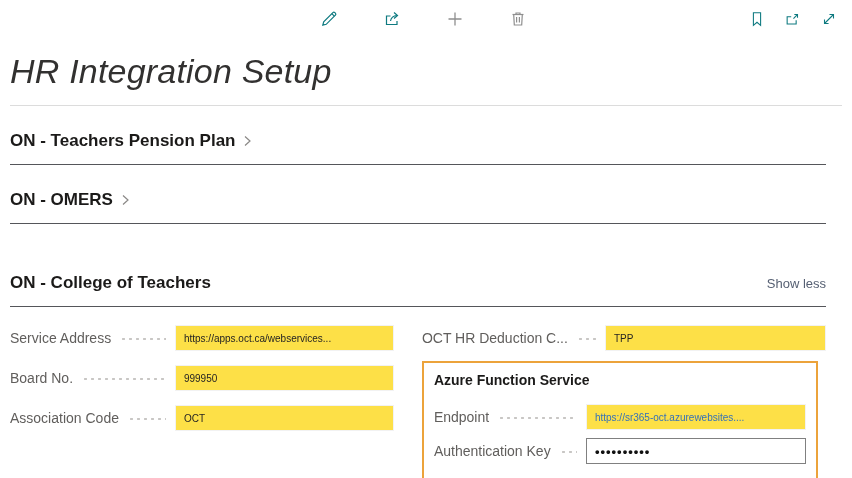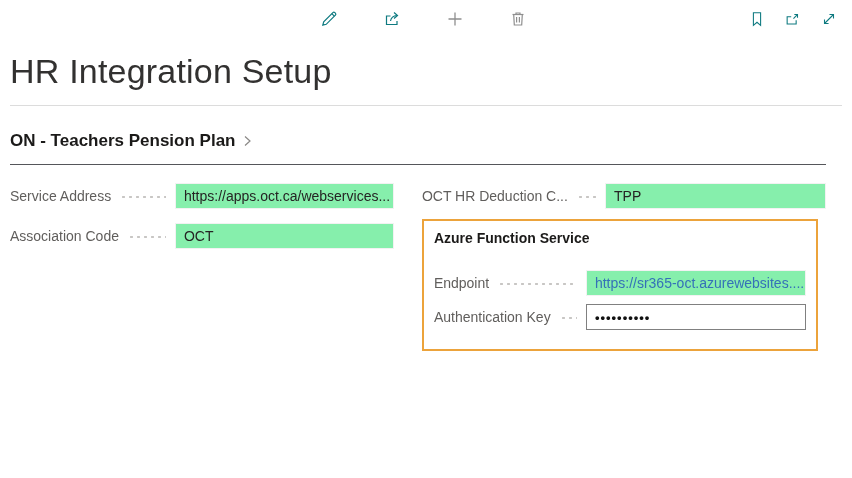--- a/index.html
+++ b/index.html
@@ -15,21 +15,21 @@
   .toolbar { position:absolute; top:8px; left:0; width:100%; height:32px; }
   .toolbar-center { position:absolute; left:318px; top:0; display:flex; gap:41px; align-items:center; }
   .toolbar-right { position:absolute; right:12px; top:0; display:flex; gap:14px; align-items:center; }
   .tb-icon { width:22px; height:22px; display:flex; align-items:center; justify-content:center; cursor:pointer; }
   .teal { color:#0e7a80; }
   .gray { color:#8f8f8f; }
 
   
   .page-title {
     margin:8px 0 0 10px;
-    font-size:34px; font-weight:300; letter-spacing:.2px; color:#323130;
+    font-size:34px; font-weight:300; letter-spacing:.2px; color:#323130;font-style:italic;
   }
   .title-divider { border:none; border-top:1px solid #dcdcdc; margin:14px 10px 0 10px; }
 
   
   .content { padding:0 26px 0 10px; }
   .section-header {
     display:flex; align-items:center;
     margin-top:25px; padding-bottom:13px;
     border-bottom:1px solid #55565a;
     font-size:17px; font-weight:700; color:#1b1a19;
@@ -48,40 +48,40 @@
 
   .field-row { display:flex; align-items:center; height:26px; margin-bottom:14px; }
   .field-label { font-size:14px; color:#605e5c; white-space:nowrap; }
   .leader {
     flex:1; align-self:stretch; margin:0 9px 0 7px; min-width:10px;
     background-image:radial-gradient(circle, #c8c6c4 1.1px, rgba(0,0,0,0) 1.3px);
     background-size:7px 26px; background-position:2px 1px; background-repeat:repeat-x;
   }
   .field-value {
     width:219px; height:26px; flex:0 0 auto;
-    background:#86efac; border:1px solid #f2f2f2;
-    font-size:14px; color:#252423;
+    background:#fde047; border:1px solid #f2f2f2;
+    font-size:10px; color:#252423;
     display:flex; align-items:center; padding:0 8px;
     white-space:nowrap; overflow:hidden;
   }
   .col-right .field-value { width:221px; }
   .field-value.link { color:#3571b8; }
   .field-value.editable {
     background:#fff; border:1px solid #808080;
     font-weight:700; letter-spacing:1px; font-size:13px; color:#111;
   }
 
   
   .func-group {
     border:2px solid #eca33b;
     margin-top:-4px;
     padding:9px 10px 14px 10px;
     width:396px;
   }
-  .func-title { font-size:14px; font-weight:700; color:#1b1a19; margin-bottom:24px; }
+  .func-title { font-size:14px; font-weight:700; color:#1b1a19; margin-bottom:16px; }
   .func-group .field-row { margin-bottom:8px; }
   .func-group .field-row:last-child { margin-bottom:5px;justify-content:space-between; }
   .func-group .field-value { width:220px; }
 </style>
 </head>
 <body>
 
 <div class="page">
 
   <div class="toolbar">
@@ -145,29 +145,46 @@
 
     <div class="section-header">
       <span>ON - Teachers Pension Plan</span>
       <span class="chev">
         <svg width="14" height="14" viewBox="0 0 14 14" fill="none" stroke="#8a8886" stroke-width="1.2">
           <path d="M5 2.5L10 7 5 11.5"></path>
         </svg>
       </span>
     </div>
 
-
+    <div class="section-header">
+      <span>ON - OMERS</span>
+      <span class="chev">
+        <svg width="14" height="14" viewBox="0 0 14 14" fill="none" stroke="#8a8886" stroke-width="1.2">
+          <path d="M5 2.5L10 7 5 11.5"></path>
+        </svg>
+      </span>
+    </div>
+
+    <div class="section-header expanded">
+      <span>ON - College of Teachers</span>
+      <span class="section-action">Show less</span>
+    </div>
 
     <div class="fields">
 
       <div class="col-left">
         <div class="field-row">
           <span class="field-label">Service Address</span>
           <span class="leader"></span>
           <div class="field-value">https://apps.oct.ca/webservices...</div>
+        </div>
+        <div class="field-row">
+          <span class="field-label">Board No.</span>
+          <span class="leader"></span>
+          <div class="field-value">999950</div>
         </div>
         <div class="field-row">
           <span class="field-label">Association Code</span>
           <span class="leader"></span>
           <div class="field-value">OCT</div>
         </div>
       </div>
 
       <div class="col-right">
         <div class="field-row">

